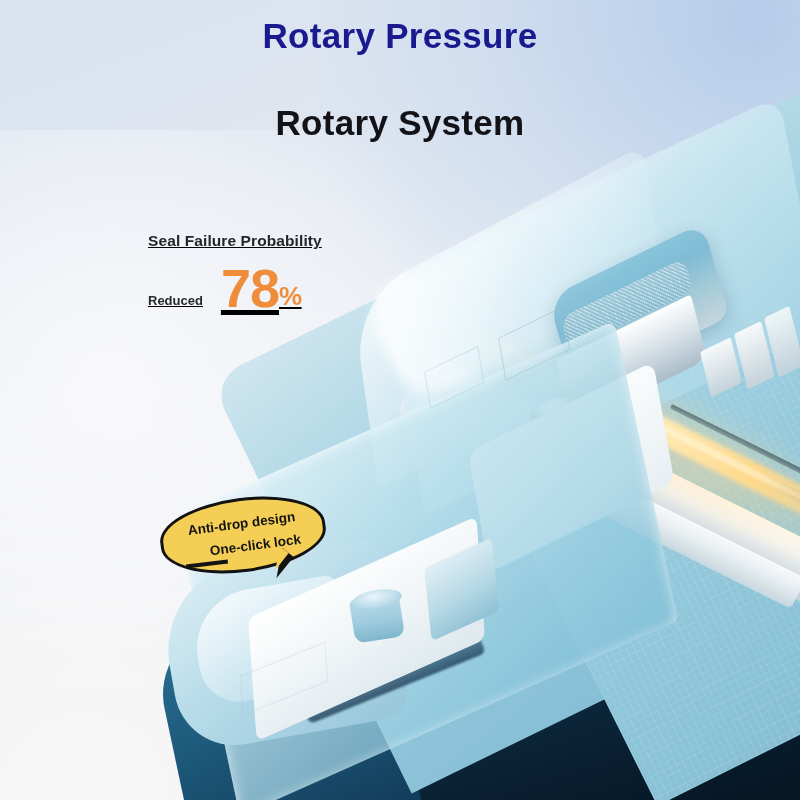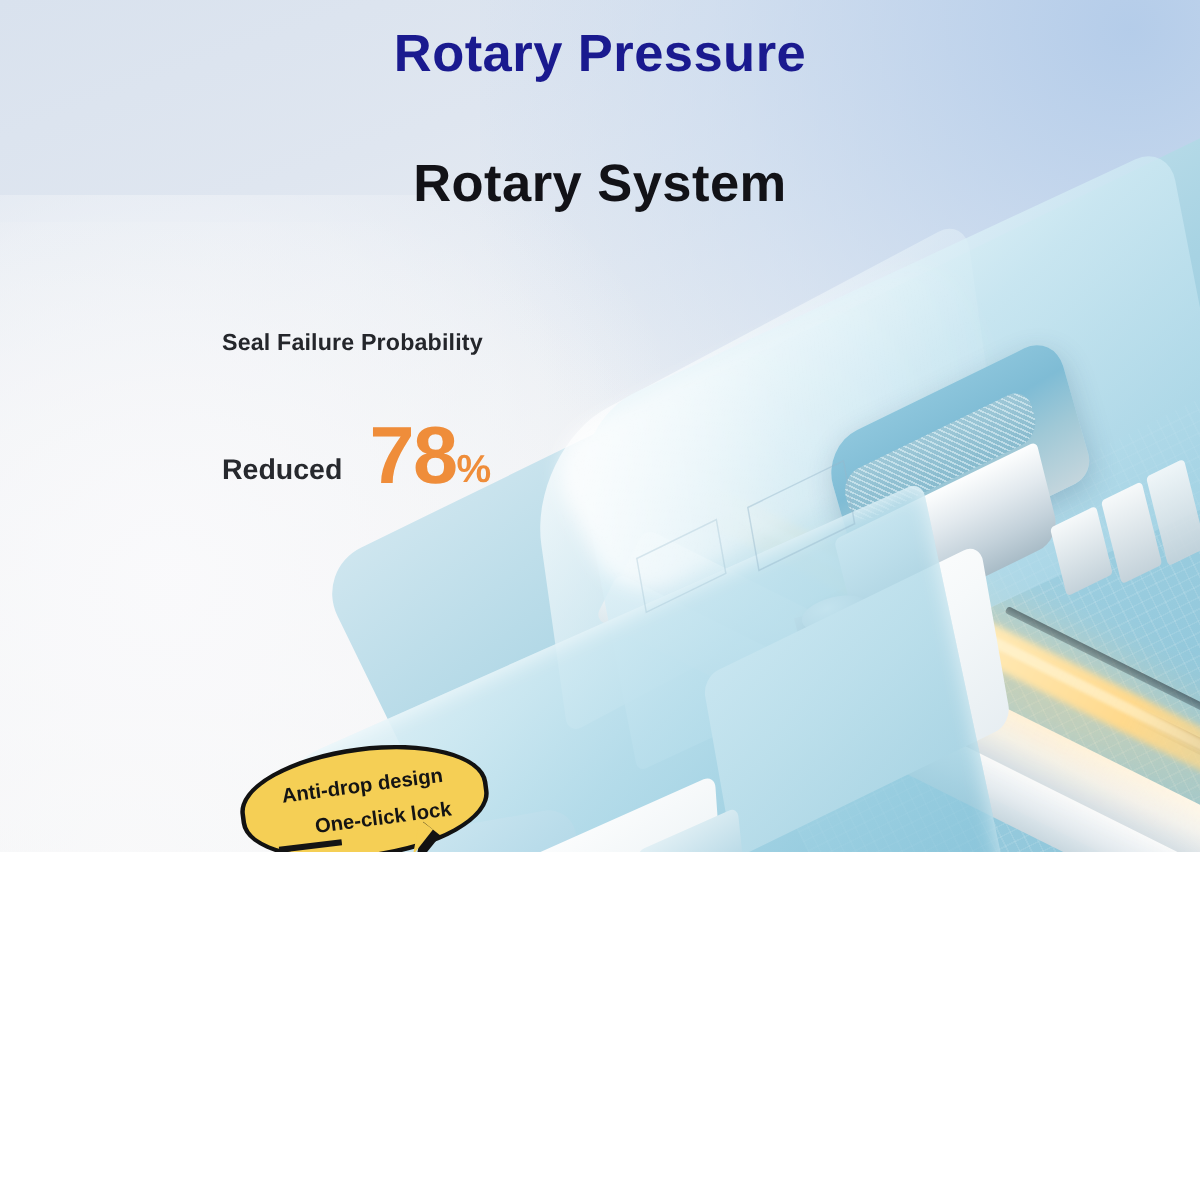--- a/index.html
+++ b/index.html
@@ -8,21 +8,21 @@
     padding: 0;
     background: #ffffff;
   }
   body {
     font-family: "Liberation Sans", sans-serif;
   }
 
   .poster {
     position: relative;
     width: 800px;
-    height: 568px;
+    height: 800px;
     overflow: hidden;
     background: #eef1f5;
   }
 
   
   .bg-base {
     position: absolute;
     inset: 0;
     background: linear-gradient(160deg, #d9e2ee 0%, #dfe6f0 22%, #eaeef3 48%, #f1f1f1 72%, #efefef 100%);
   }
@@ -68,55 +68,54 @@
     color: #121217;
     line-height: 1.0;
     margin: 52px 0 0 0;
   }
 
   
   .stat {
     position: absolute;
     z-index: 40;
   }
-  .stat-1 { left: 148px; top: 220px; }
+  .stat-1 { left: 148px; top: 232px; text-decoration: underline; }
   .stat-2 { left: 148px; top: 358px; }
 
   .stat-title {
     font-size: 15.5px;
     font-weight: 700;
     color: #24262b;
     letter-spacing: 0.1px;
     white-space: nowrap;
   }
   .stat-row {
     display: flex;
     align-items: flex-end;
     white-space: nowrap;
   }
   .stat-1 .stat-row { margin-top: 14px; }
   .stat-2 .stat-row { margin-top: 16px; }
 
   .stat-prefix {
-    font-size: 19px;
+    font-size: 13px;
     font-weight: 600;
     color: #27292e;
     line-height: 1;
   }
   .stat-1 .stat-prefix { padding-bottom: 7px; }
   .stat-2 .stat-prefix { padding-bottom: 8px; }
 
   .big-num {
     font-size: 54px;
     font-weight: 700;
     color: #ef8d3a;
     line-height: 0.92;
     margin-left: 18px;
     letter-spacing: -1px;
-    margin-top: 28px;
   }
   .big-unit {
     font-size: 26px;
     font-weight: 700;
     color: #ef8d3a;
     line-height: 1;
     padding-bottom: 5px;
     letter-spacing: -0.5px;
   }
 

